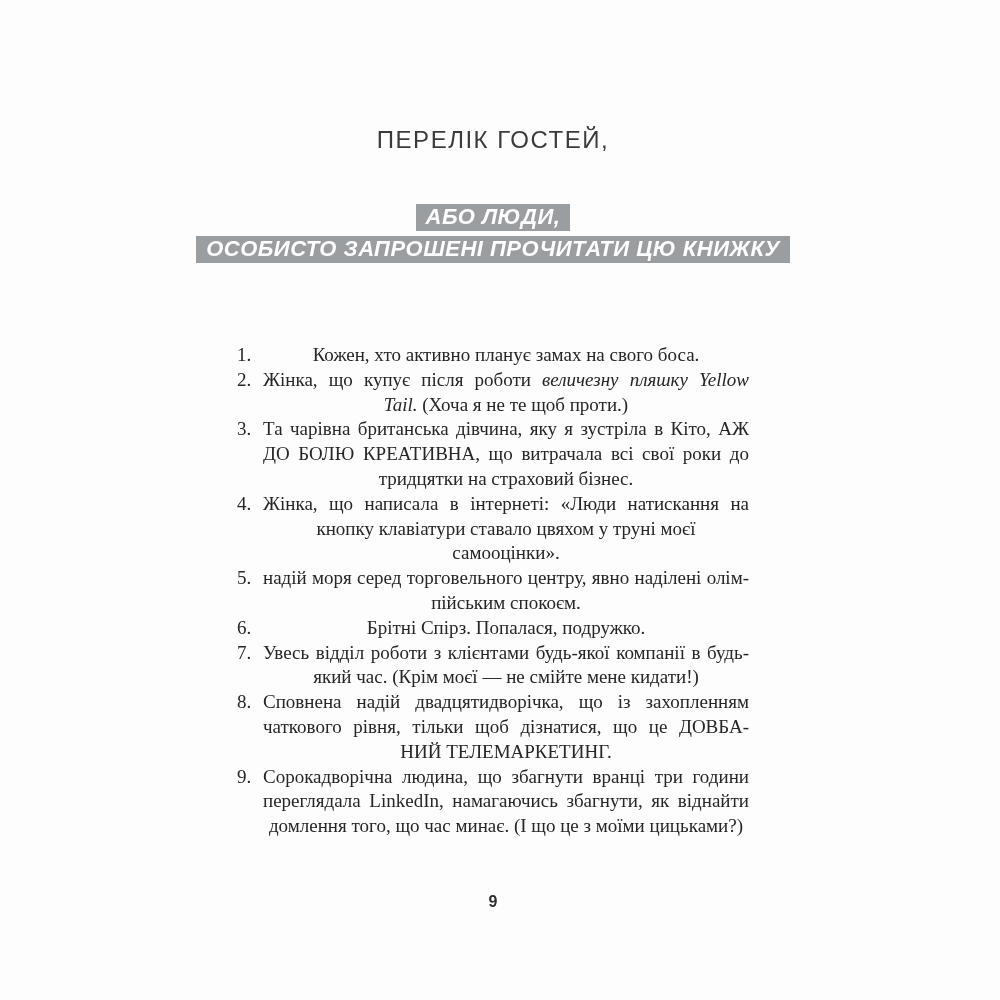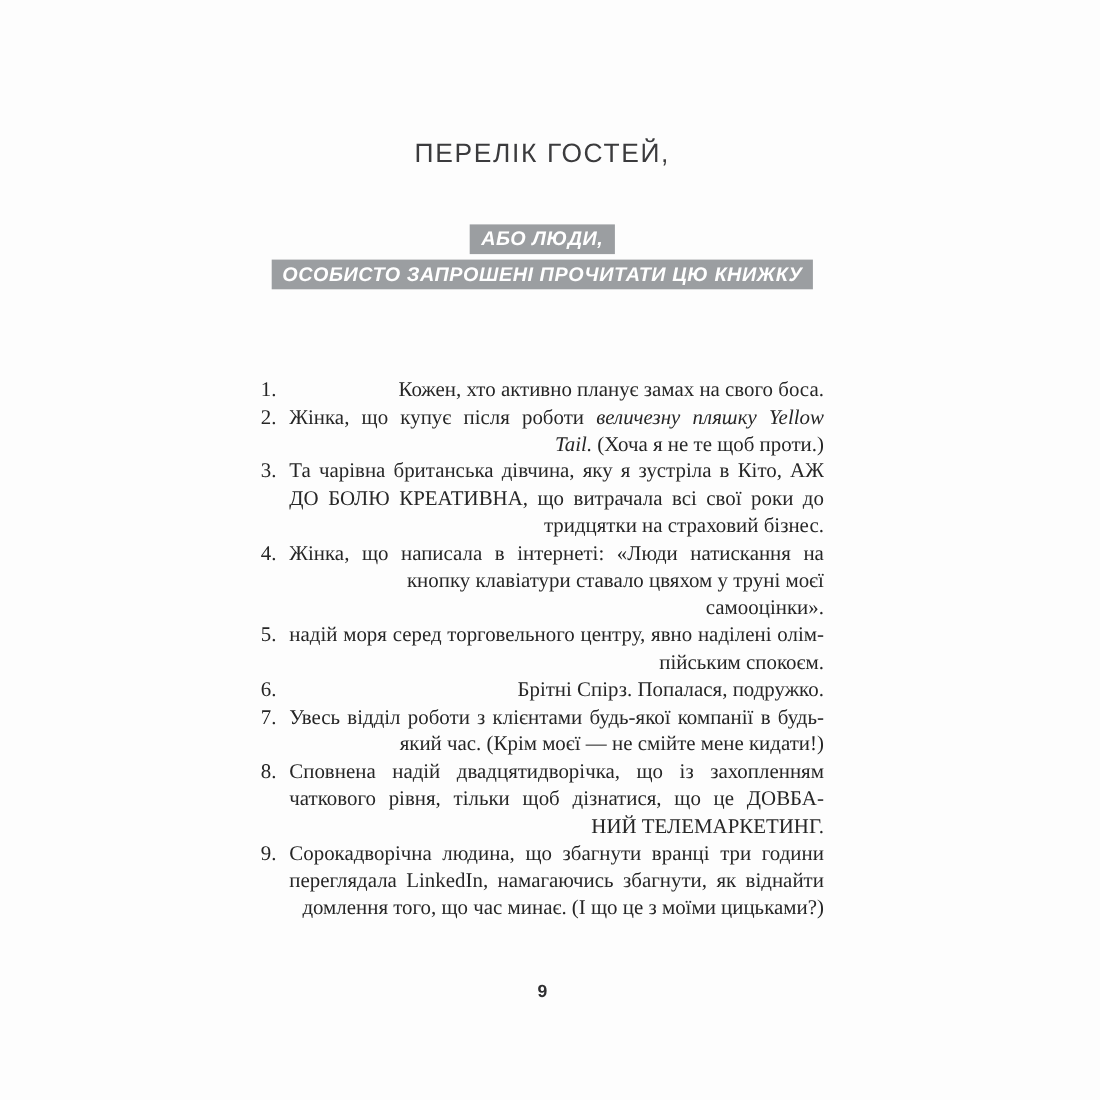--- a/index.html
+++ b/index.html
@@ -36,21 +36,21 @@
     flex-direction: column;
     align-items: center;
     gap: 5px;
   }
   .badge {
     background: var(--badge-bg);
     color: var(--badge-text);
     font-family: "Liberation Sans", sans-serif;
     font-weight: 700;
     font-style: italic;
-    font-size: 18px;
+    font-size: 22px;
     line-height: 24px;
     padding: 1px 10px 2px 10px;
     letter-spacing: 0.5px;
     white-space: nowrap;
   }
   .guest-list {
     position: absolute;
     top: 343px; left: 237px; width: 512px;
     margin: 0; padding: 0;
     list-style: none;
@@ -61,21 +61,21 @@
     position: relative;
     padding-left: 26px;
   }
   .item-number {
     position: absolute;
     left: 0; top: 0;
     line-height: 24.8px;
   }
   .text-line {
     line-height: 24.8px;
-    text-align: right;
+    text-align: center;
   }
   .text-line.justified {
     text-align: justify;
     text-align-last: justify;
   }
   .text-line em {
     font-style: italic;
     font-family: "Liberation Serif", serif;
   }
   .page-number {

